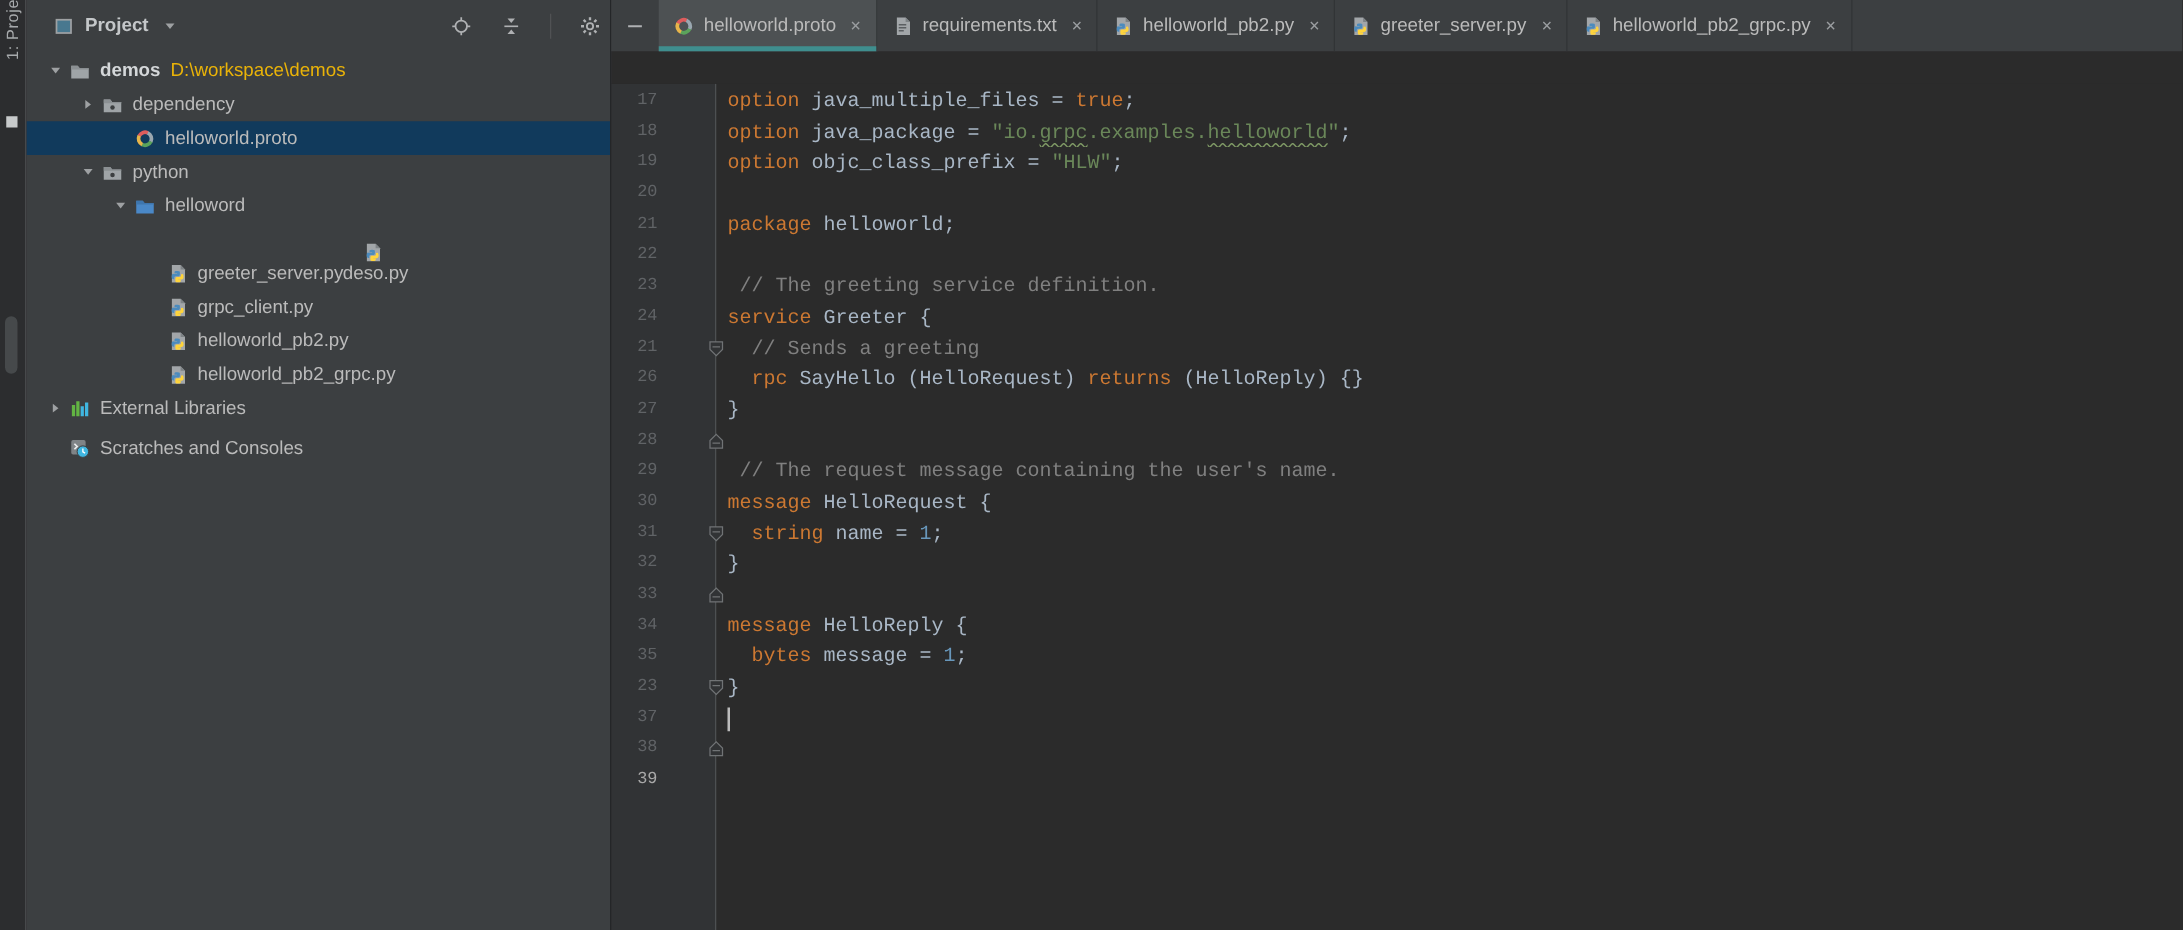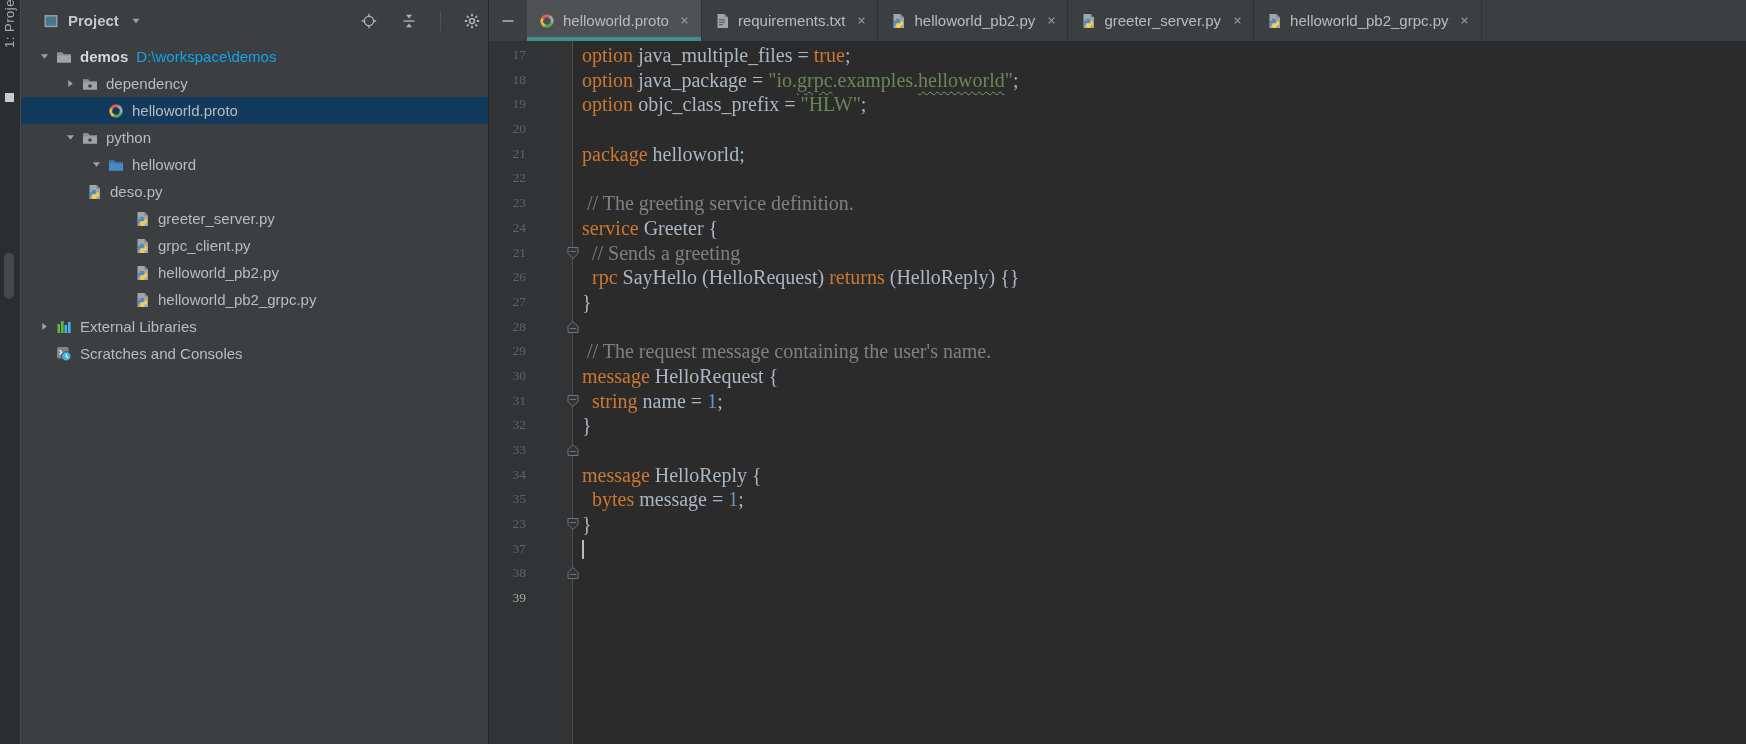--- a/index.html
+++ b/index.html
@@ -26,45 +26,45 @@
 
   .tree{flex:1;padding-top:2px;font-size:15px;overflow:hidden;}
   .tree-row{height:27px;display:flex;align-items:center;white-space:nowrap;}
   .tree-row.selected{background:#113A5C;}
   .chev{width:19px;height:16px;flex:none;display:inline-flex;align-items:center;justify-content:center;}
   .chev svg{width:13px;height:13px;}
   .ticon{width:18px;height:16px;margin:0 7px 0 1px;flex:none;display:inline-flex;align-items:center;justify-content:center;}
   .ticon svg{width:16px;height:16px;}
   .tlabel{color:#BBBBBB;}
   .tlabel.bold{font-weight:700;color:#D4D7D9;text-align:right;}
-  .tpath{color:#0ea5e9;margin-left:8px;}
+  .tpath{color:#eab308;margin-left:8px;}
 
   
   .editor-area{flex:1;display:flex;flex-direction:column;min-width:0;}
   .tabbar{height:41px;flex:none;background:#3C3F41;display:flex;align-items:stretch;}
   .hide-btn{width:38px;flex:none;display:flex;align-items:center;justify-content:center;}
   .tabs{display:flex;align-items:stretch;}
   .tab{display:flex;align-items:center;gap:7px;padding:0 9px 0 11px;border-right:1px solid #313436;
     position:relative;font-size:15px;color:#BBBBBB;}
   .tab.active{background:#4D5153;}
   .tab.active::after{content:"";position:absolute;left:0;right:0;bottom:0;height:4px;background:#3F8E8E;}
   .tab-close{display:inline-flex;width:14px;height:14px;margin-left:2px;align-items:center;justify-content:center;}
   .tab-close svg{width:13px;height:13px;}
 
   .editor{flex:1;display:flex;background:#2B2B2B;overflow:hidden;
-    font-family:Liberation Serif, serif;}
+    font-family:Liberation Mono, monospace;margin-top:26px;}
   .gutter-col{width:84px;flex:none;background:#313335;border-right:1px solid #4D5052;
     box-sizing:border-box;padding-top:2px;}
   .gutter-row{height:24.7px;line-height:24.7px;text-align:right;padding-right:46px;
     font-size:13.5px;color:#606366;position:relative;}
   .gutter-row.current{color:#A8A8A8;}
   .fold{position:absolute;right:-8px;top:5px;width:14px;height:14px;z-index:2;display:inline-flex;}
   .fold svg{width:14px;height:14px;}
   .code-col{flex:1;padding:2px 0 0 9px;min-width:0;}
-  .code-row{height:24.7px;line-height:24.7px;white-space:pre;font-size:20px;position:relative;}
+  .code-row{height:24.7px;line-height:24.7px;white-space:pre;font-size:16px;position:relative;}
   .tk-plain{color:#A9B7C6;}
   .tk-kw{color:#CC7832;}
   .tk-str{color:#6A8759;}
   .tk-num{color:#6897BB;}
   .tk-com{color:#808080;}
   .tk-typo{text-decoration-line:underline;text-decoration-style:wavy;text-decoration-color:#7F9A65;
     text-decoration-thickness:1px;text-underline-offset:4px;}
   .caret{position:absolute;left:0;top:3px;width:2px;height:19px;background:#BBBBBB;}
 </style>
 </head>
@@ -183,21 +183,21 @@
             </svg>
           </span>
           <span class="ticon">
             <svg viewBox="0 0 16 16">
               <path d="M1 3.5h5.2l1.6 2H15v8.3H1z" fill="#4A88C7"></path>
               <path d="M1 3.5h5.2l1.6 2H15v1.1H1z" fill="#3E76AE"></path>
             </svg>
           </span>
           <span class="tlabel">helloword</span>
         </div>
-        <div class="tree-row" style="padding-left: 44px;">
+        <div class="tree-row" style="padding-left: 92px; flex-direction: column;">
           <span class="chev"></span>
           <span class="ticon">
             <svg viewBox="0 0 16 16">
               <path d="M3.5 1h7L14 4.5V15H3.5z" fill="#A2A6A9"></path>
               <path d="M10.5 1L14 4.5h-3.5z" fill="#7E8386"></path>
               <path d="M7.6 5.8c-2.1 0-2 .9-2 .9v1.1h2.1v.3H4.7s-1.4-.1-1.4 2.1 1.2 2.1 1.2 2.1h.9v-1.1s0-1.2 1.2-1.2h2.1s1.2 0 1.2-1.2V6.7s.1-.9-2.3-.9z" fill="#4B8BBE"></path>
               <path d="M8.6 14.8c2.1 0 2-.9 2-.9v-1.1H8.5v-.3h3s1.4.1 1.4-2.1-1.2-2.1-1.2-2.1h-.9v1.1s0 1.2-1.2 1.2H7.5s-1.2 0-1.2 1.2v2.1s-.1.9 2.3.9z" fill="#FFD43B"></path>
             </svg>
           </span>
           <span class="tlabel">deso.py</span>
@@ -259,21 +259,21 @@
           <span class="ticon">
             <svg viewBox="0 0 16 16">
               <rect x="1.5" y="5" width="2.6" height="9" fill="#62B543"></rect>
               <rect x="5" y="2" width="2.6" height="12" fill="#62B543"></rect>
               <rect x="8.5" y="6" width="2.6" height="8" fill="#40B6E0"></rect>
               <rect x="12" y="3" width="2.6" height="11" fill="#40B6E0"></rect>
             </svg>
           </span>
           <span class="tlabel">External Libraries</span>
         </div>
-        <div class="tree-row" style="padding-left: 14px;">
+        <div class="tree-row" style="padding-left: 14px; align-items: flex-end;">
           <span class="chev"></span>
           <span class="ticon">
             <svg viewBox="0 0 16 16">
               <rect x="1" y="1" width="11.5" height="11.5" rx="1.5" fill="#7F8487"></rect>
               <path d="M3.5 4l2.2 2.2L3.5 8.4" fill="none" stroke="#E8EAEB" stroke-width="1.4"></path>
               <circle cx="10.3" cy="10.3" r="4.6" fill="#40B6E0" stroke="#3C3F41" stroke-width="0.8"></circle>
               <path d="M10.3 7.8v2.7l1.8 1" fill="none" stroke="#FFFFFF" stroke-width="1.1"></path>
             </svg>
           </span>
           <span class="tlabel">Scratches and Consoles</span>

